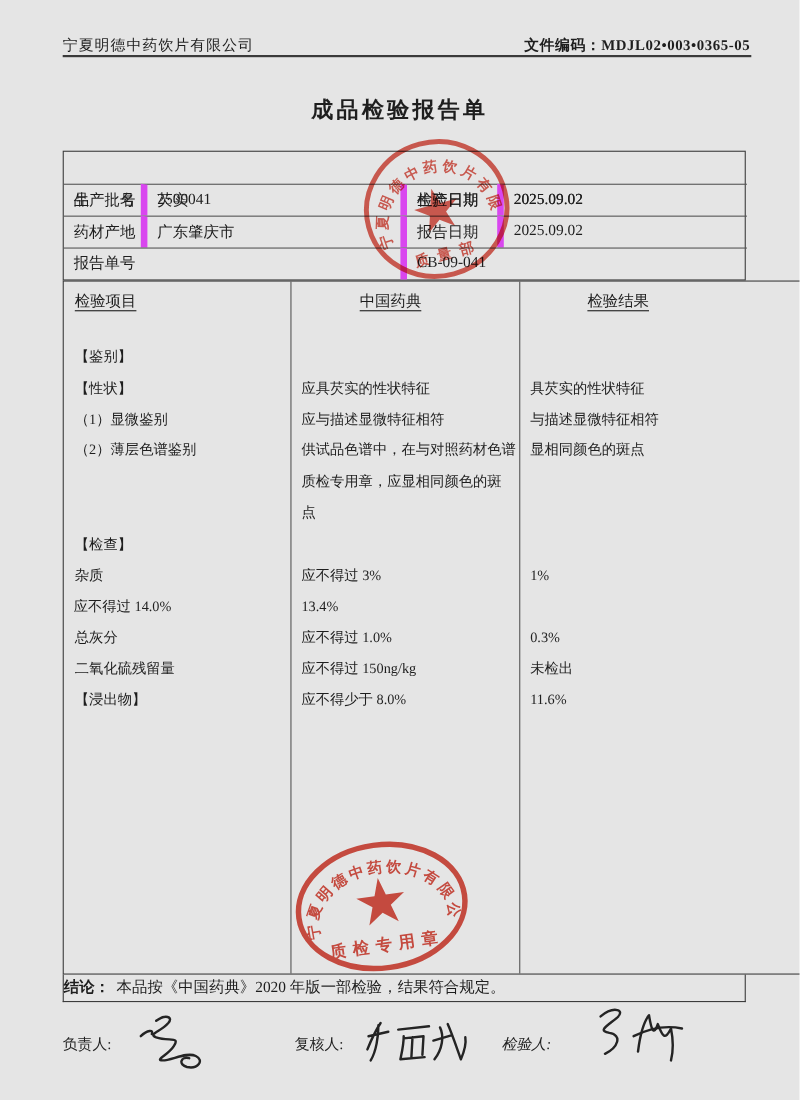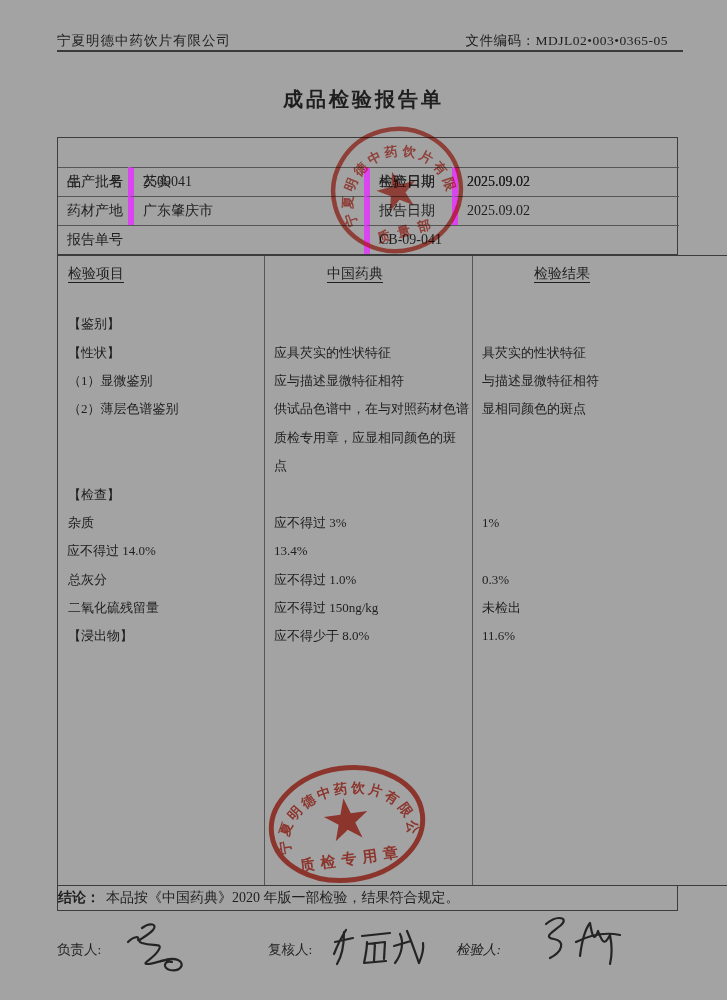--- a/index.html
+++ b/index.html
@@ -1,24 +1,24 @@
 <!DOCTYPE html>
 <html><head>
 <meta charset="utf-8">
 <style>
   * { margin:0; padding:0; box-sizing:border-box; }
   html,body { background:#ffffff; }
   .page {
-    position:relative; width:727px; height:1000px; background:#a3a3a3;
+    position:relative; width:727px; height:1000px; background:#e5e5e5;
     font-family:"Liberation Serif","DejaVu Serif",serif; color:#1e1e1e;
     overflow:hidden;
   }
   
   .co-name { position:absolute; left:57px; top:32px; font-size:13.5px; letter-spacing:1px; }
-  .doc-code { position:absolute; right:59px; top:32px; font-size:13.5px; letter-spacing:.5px; }
+  .doc-code { position:absolute; right:45px; top:32px; font-size:13.5px; letter-spacing:.5px;font-weight:bold; }
   .head-rule { position:absolute; left:57px; top:50px; width:626px; height:2px; background:#3a3a3a; }
   .title { position:absolute; left:0; top:86px; width:727px; text-align:center;
            font-size:20px; font-weight:700; letter-spacing:3px; }
   
   .info-table { position:absolute; left:57px; top:137px; width:621px;
     display:grid; grid-template-columns:70px 236px 88px 227px; grid-auto-rows:29px;
     border:1.6px solid #3c3c3c; background:transparent; font-size:14px; }
   .ic { display:flex; align-items:center; padding-left:9px;
         border-left:6px solid #d946ef; border-top:1px solid #565656; white-space:nowrap; }
   .ic.first-col { border-left:none; }

